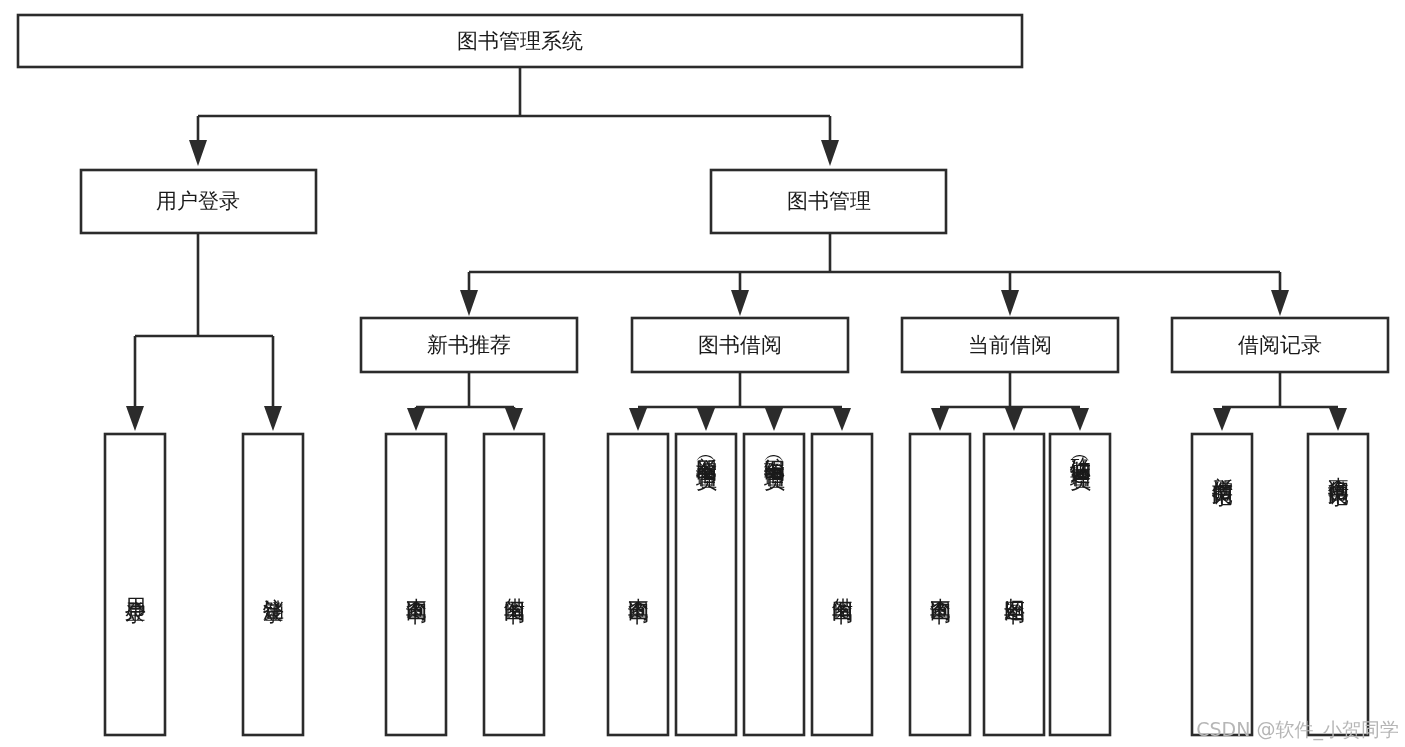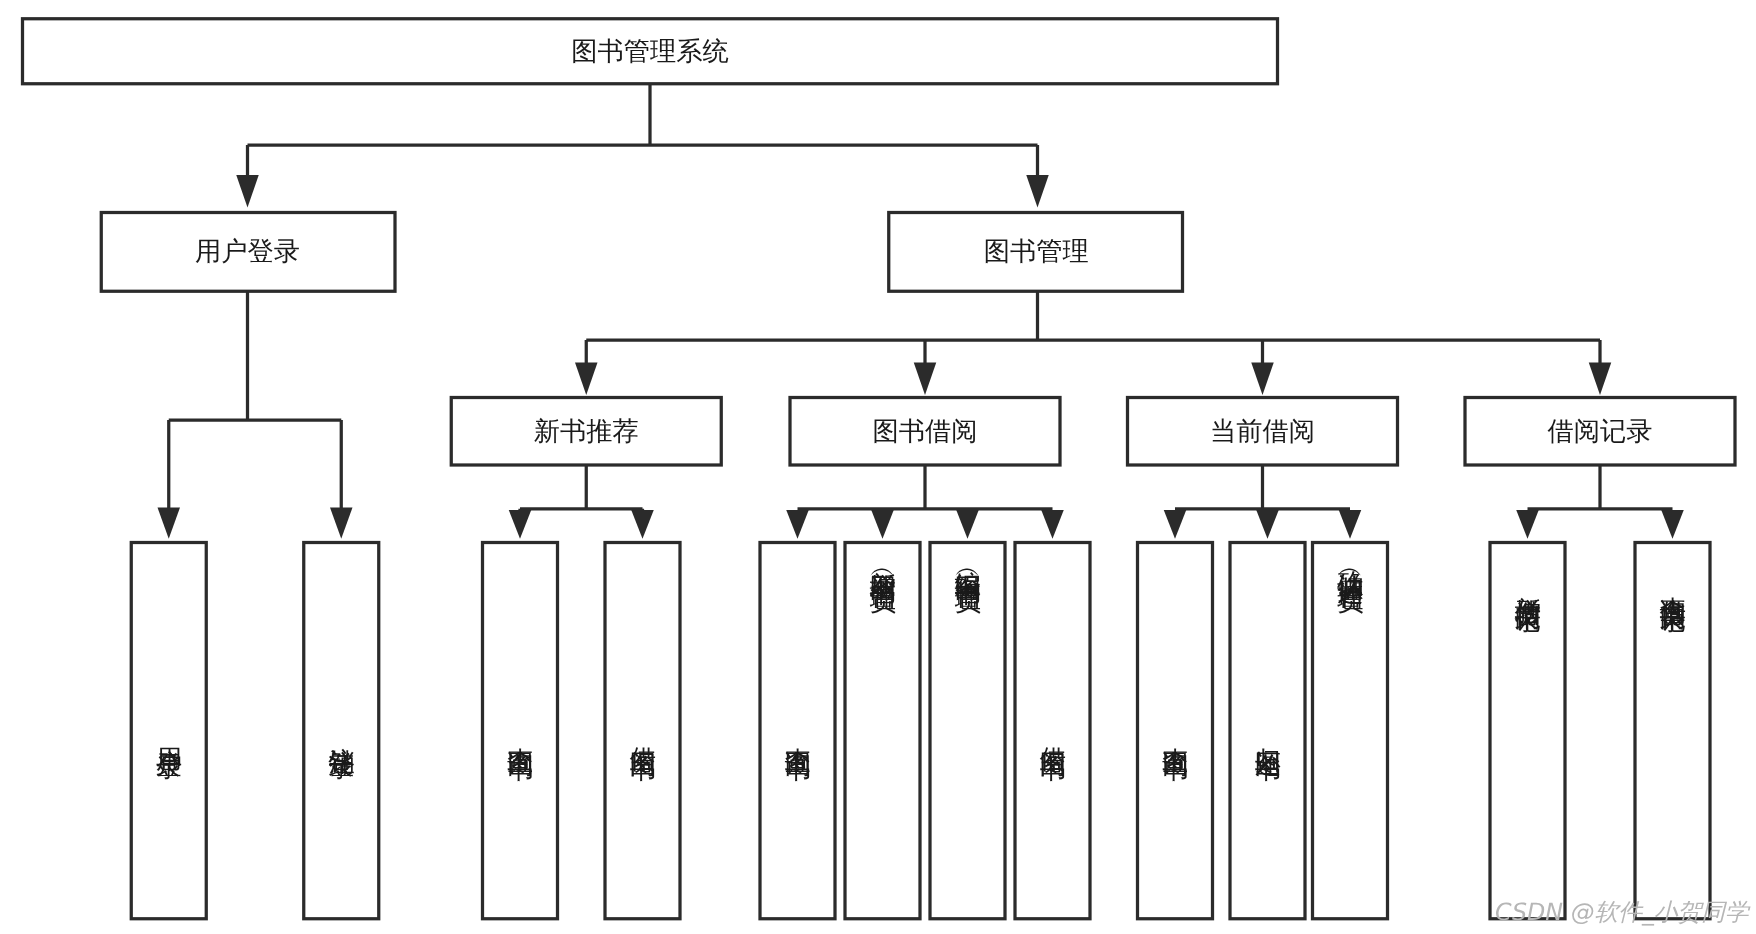--- a/index.html
+++ b/index.html
@@ -66,21 +66,20 @@
   }
   .watermark {
     position: absolute;
     right: 6px;
     bottom: 4px;
     font-family: "DejaVu Sans", "Liberation Sans", sans-serif;
     font-size: 19px;
     color: #b6b6b6;
     white-space: nowrap;
     user-select: none;
-    font-style: italic;
   }
 </style>
 </head>
 <body>
 
 <div id="diagram-root">
 
   <svg id="flow" viewBox="0 0 1405 747">
 
     <g>

